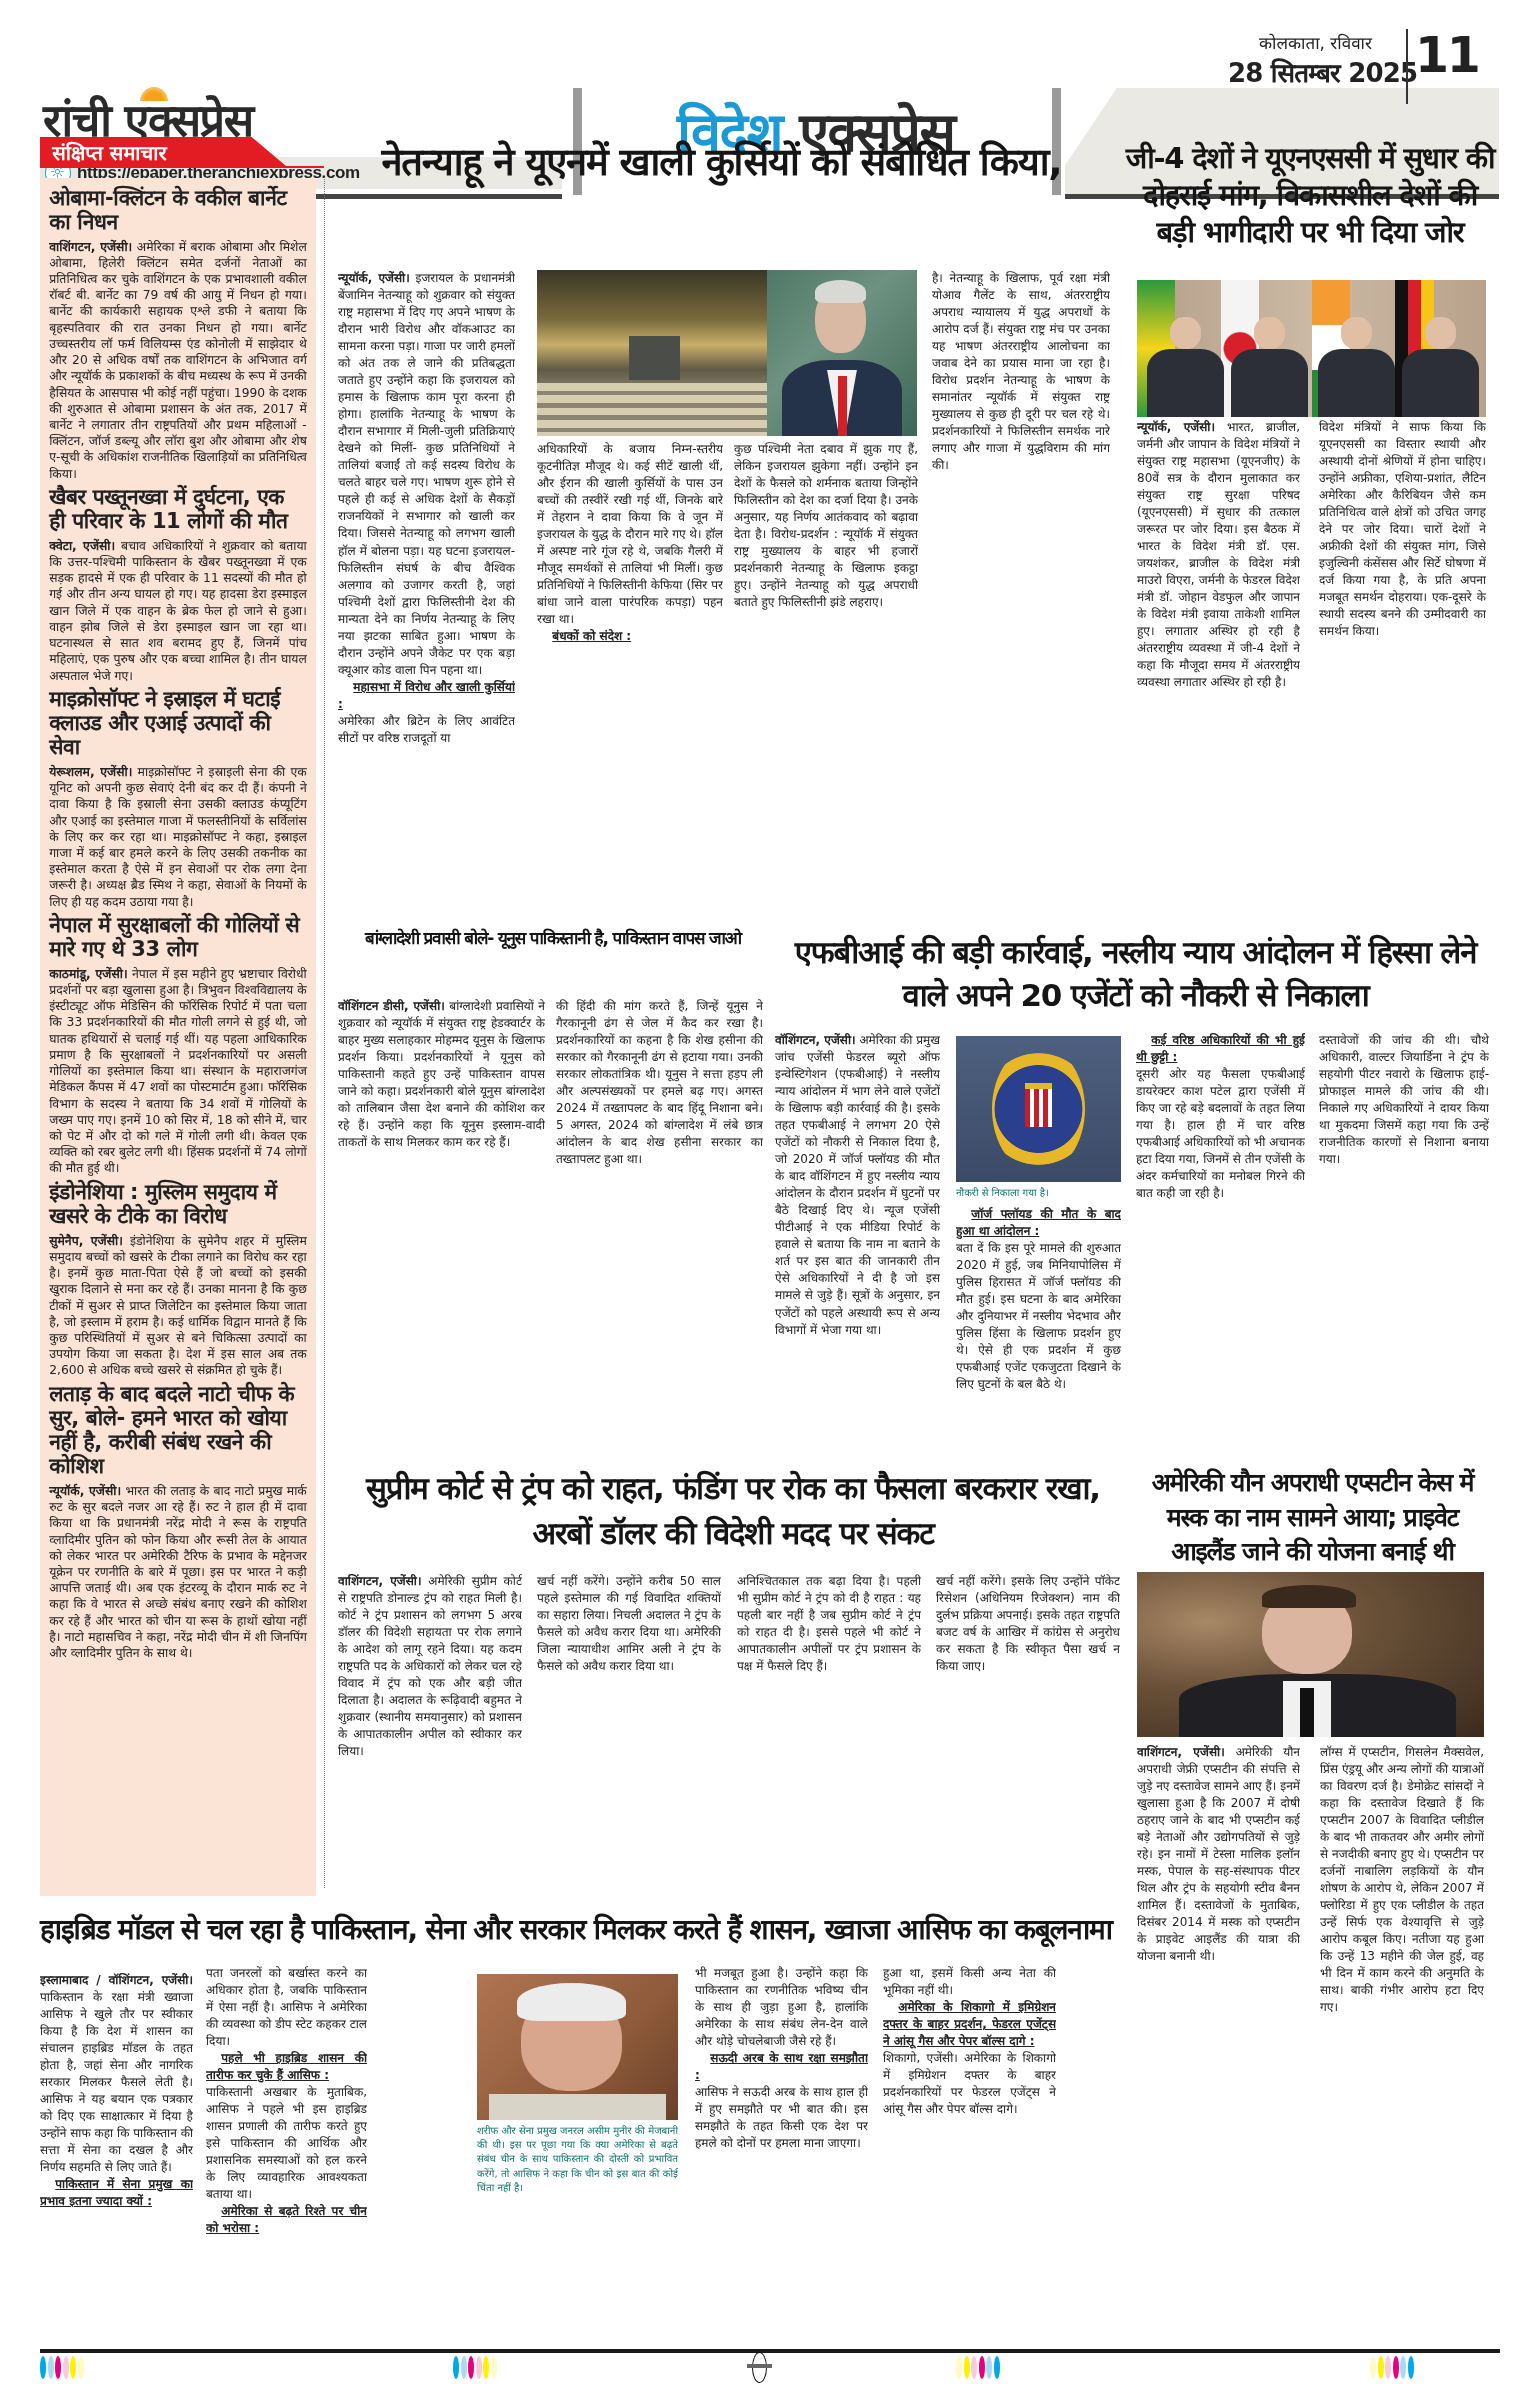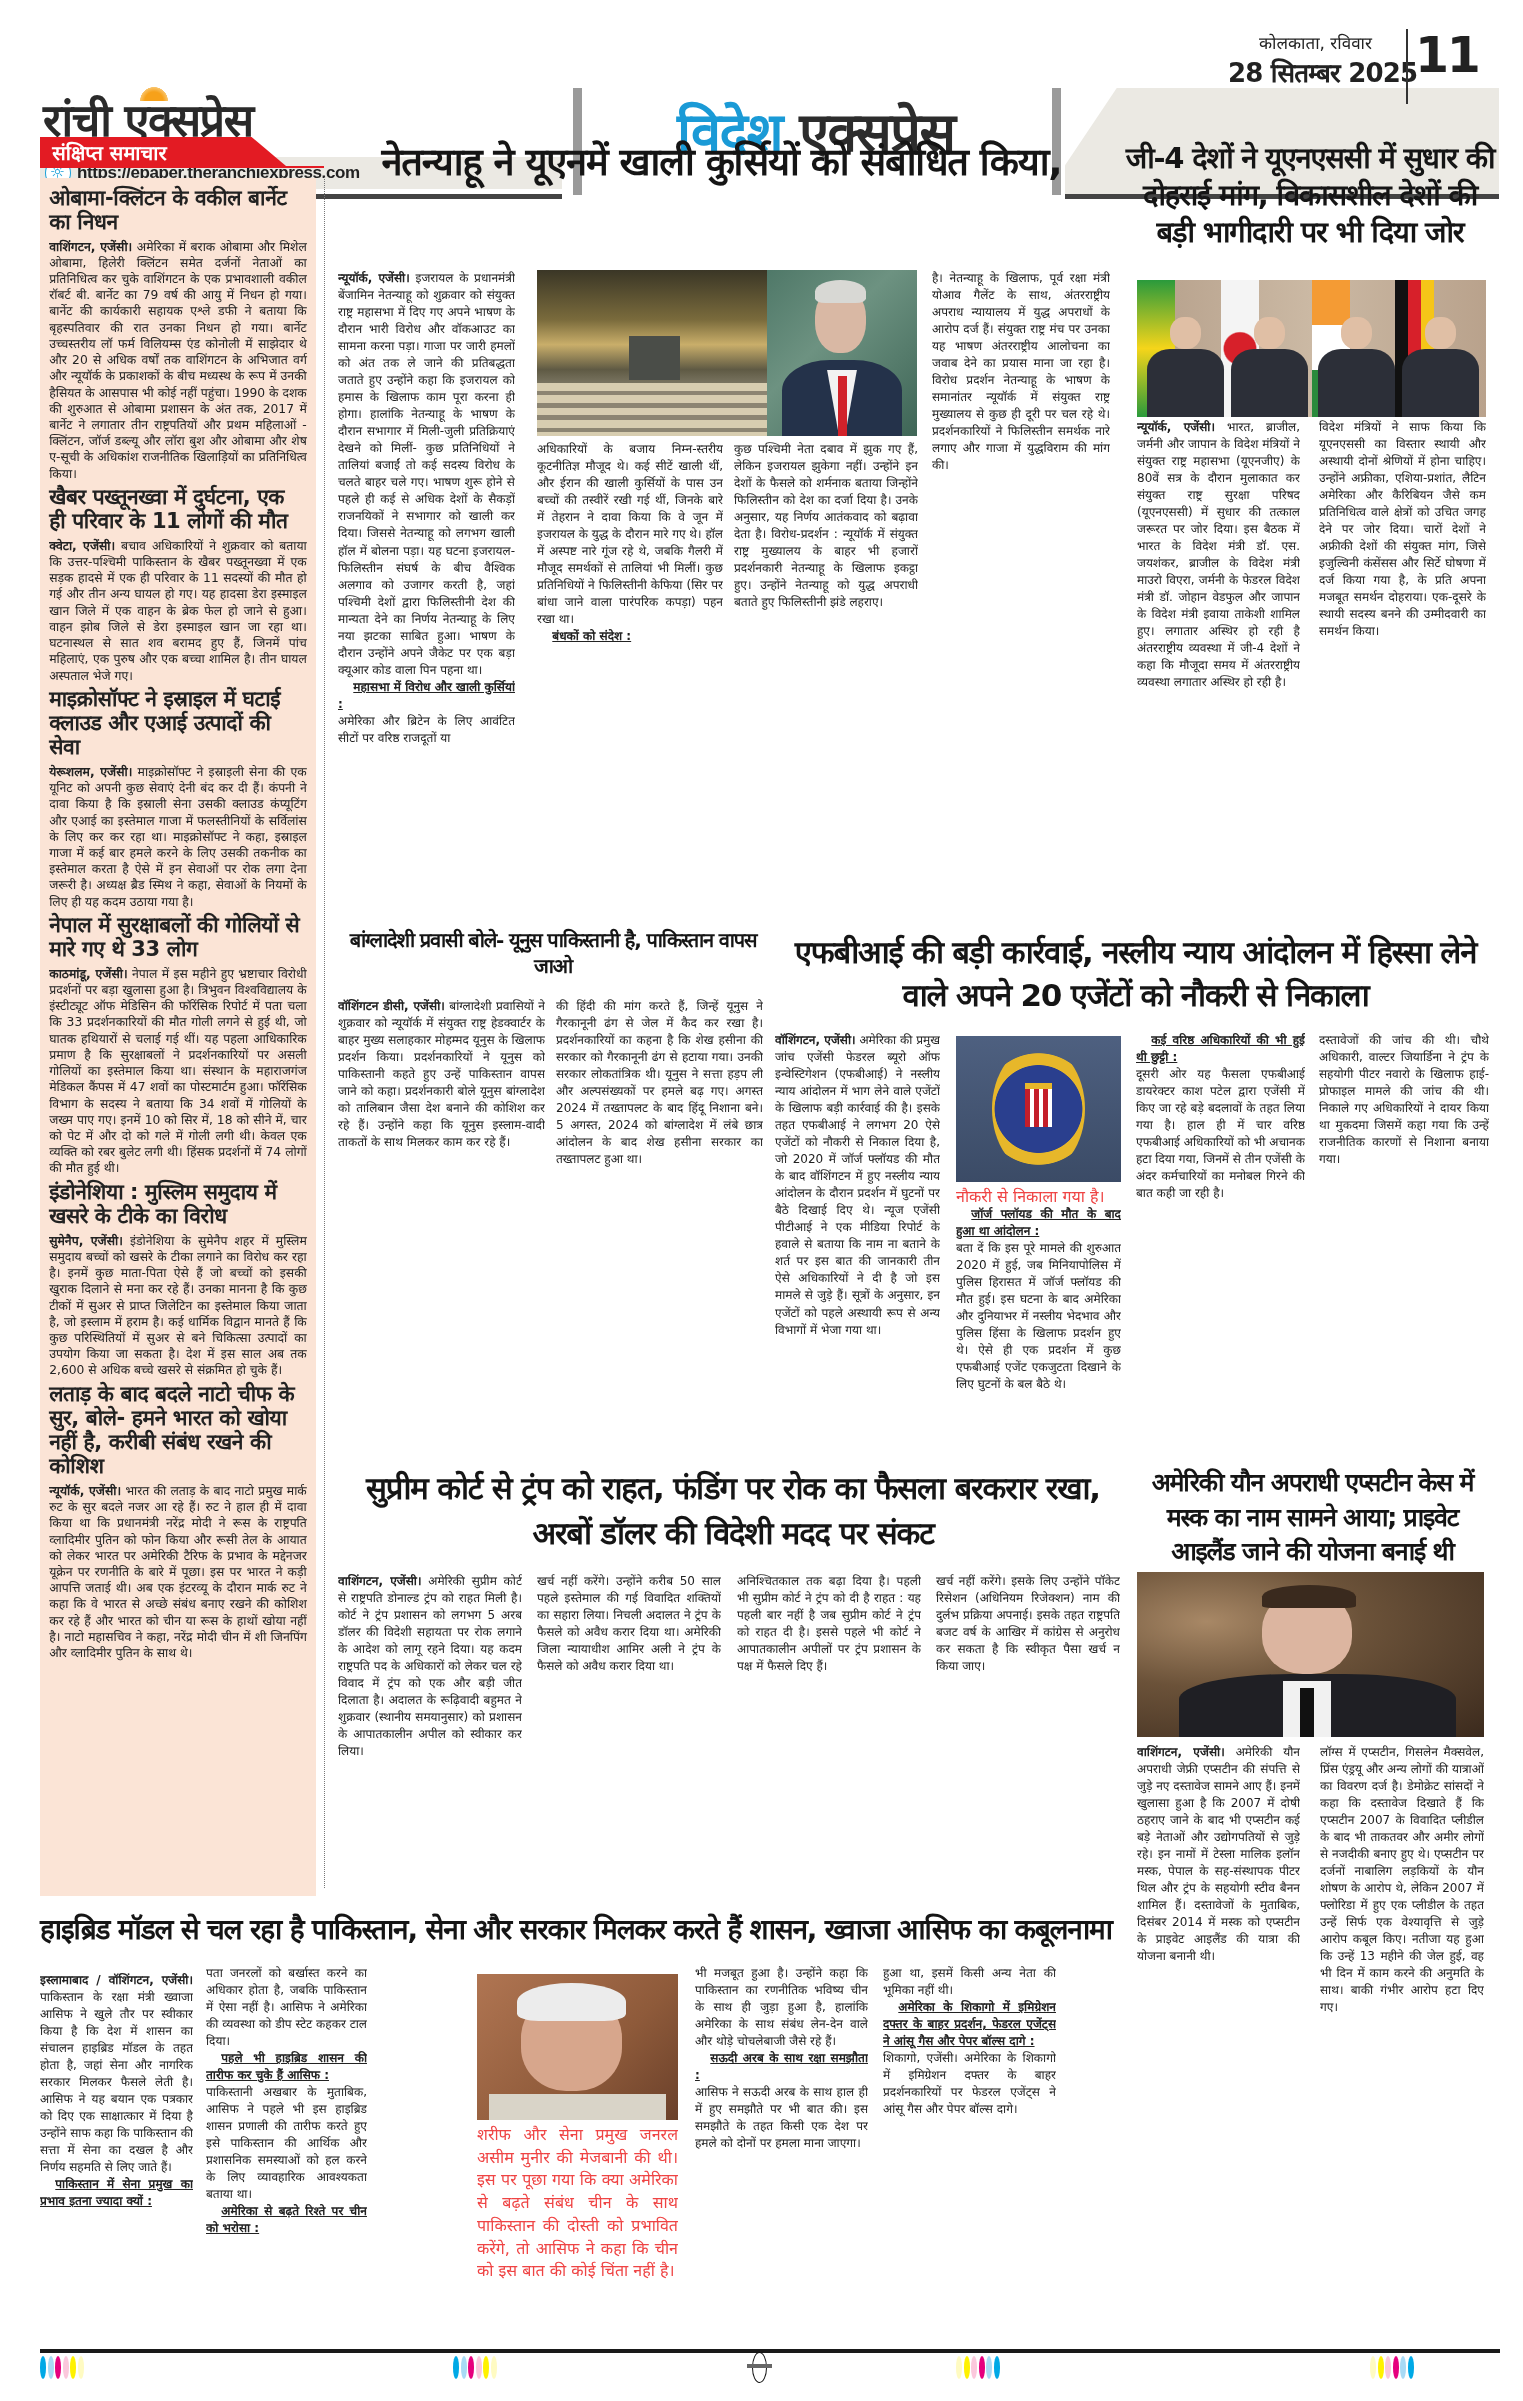--- a/index.html
+++ b/index.html
@@ -39,21 +39,21 @@
   .brief p b { font-weight: 700; }
 
   .vdots { position: absolute; left: 324px; width: 0; border-left: 1.5px dotted #777; }
 
   
   .headline { position: absolute; font-weight: 700; color: #151515; text-align: center; letter-spacing: -1.2px; line-height: 1.2; font-family: "DejaVu Sans", sans-serif; }
   .col { position: absolute; font-size: 12px; line-height: 1.42; text-align: justify; color: #222; overflow: hidden; }
   .col b { font-weight: 700; }
   .col .sub { font-weight: 700; display: block; text-indent: 15.3px; text-decoration: underline; }
   .photo { position: absolute; overflow: hidden; }
-  .caption { position: absolute; font-size: 16px; line-height: 1.42; color: #ef4444; text-align: justify; }
+  .caption { position: absolute; font-size: 10px; line-height: 1.42; color: #0f766e; text-align: justify; }
 
   
   .ph-un-hall { background: linear-gradient(180deg, #3a3626 0%, #7a6b3c 30%, #c9ae6a 45%, #5f5a44 60%, #8f8a78 75%, #c7c2b2 100%); }
   .ph-un-hall .podium { position: absolute; left: 40%; top: 40%; width: 22%; height: 26%; background: #4a4d48; }
   .ph-un-hall .desk { position: absolute; left: 0; right: 0; bottom: 0; height: 32%; background: repeating-linear-gradient(180deg, #d7cdb0 0 7.7px, #8c8572 7.7px 12.3px); }
   .ph-netanyahu { background: linear-gradient(135deg, #4f7868 0%, #6d9281 40%, #3e6556 100%); }
   .ph-netanyahu .head { position: absolute; left: 32%; top: 10%; width: 34%; height: 40%; border-radius: 45%; background: #d9b8a4; }
   .ph-netanyahu .hair { position: absolute; left: 32%; top: 6%; width: 34%; height: 14%; border-radius: 50% 50% 20% 20%; background: #d8d8d4; }
   .ph-netanyahu .suit { position: absolute; left: 10%; right: 10%; bottom: 0; height: 46%; border-radius: 40% 40% 0 0; background: #24324a; }
   .ph-netanyahu .shirt { position: absolute; left: 40%; width: 20%; bottom: 0; height: 40%; background: #f2f2f2; clip-path: polygon(0 0, 100% 0, 60% 100%, 40% 100%); }
@@ -199,21 +199,21 @@
       <div class="face"></div>
     </div>
 </div>
 <div class="col" style="left:1137px;top:419px;width:163px;height:491px;">
   <b>न्यूयॉर्क, एजेंसी।</b> <span>भारत, ब्राजील, जर्मनी और जापान के विदेश मंत्रियों ने संयुक्त राष्ट्र महासभा (यूएनजीए) के 80वें सत्र के दौरान मुलाकात कर संयुक्त राष्ट्र सुरक्षा परिषद (यूएनएससी) में सुधार की तत्काल जरूरत पर जोर दिया। इस बैठक में भारत के विदेश मंत्री डॉ. एस. जयशंकर, ब्राजील के विदेश मंत्री माउरो विएरा, जर्मनी के फेडरल विदेश मंत्री डॉ. जोहान वेडफुल और जापान के विदेश मंत्री इवाया ताकेशी शामिल हुए। लगातार अस्थिर हो रही है अंतरराष्ट्रीय व्यवस्था में जी-4 देशों ने कहा कि मौजूदा समय में अंतरराष्ट्रीय व्यवस्था लगातार अस्थिर हो रही है।</span>
 </div>
 <div class="col" style="left:1319px;top:419px;width:167px;height:491px;">
   <span>विदेश मंत्रियों ने साफ किया कि यूएनएससी का विस्तार स्थायी और अस्थायी दोनों श्रेणियों में होना चाहिए। उन्होंने अफ्रीका, एशिया-प्रशांत, लैटिन अमेरिका और कैरिबियन जैसे कम प्रतिनिधित्व वाले क्षेत्रों को उचित जगह देने पर जोर दिया। चारों देशों ने अफ्रीकी देशों की संयुक्त मांग, जिसे इजुल्विनी कंसेंसस और सिर्टे घोषणा में दर्ज किया गया है, के प्रति अपना मजबूत समर्थन दोहराया। एक-दूसरे के स्थायी सदस्य बनने की उम्मीदवारी का समर्थन किया।</span>
 </div>
 
-<div class="headline" style="left:338px;top:927px;width:430px;font-size:20px;line-height:1.3;">बांग्लादेशी प्रवासी बोले- यूनुस पाकिस्तानी है, पाकिस्तान वापस जाओ</div>
+<div class="headline" style="left:338px;top:927px;width:430px;font-size:17px;line-height:1.3;">बांग्लादेशी प्रवासी बोले- यूनुस पाकिस्तानी है, पाकिस्तान वापस जाओ</div>
 <div class="col" style="left:338px;top:998px;width:207px;height:439px;">
   <b>वॉशिंगटन डीसी, एजेंसी।</b> <span>बांग्लादेशी प्रवासियों ने शुक्रवार को न्यूयॉर्क में संयुक्त राष्ट्र हेडक्वार्टर के बाहर मुख्य सलाहकार मोहम्मद यूनुस के खिलाफ प्रदर्शन किया। प्रदर्शनकारियों ने यूनुस को पाकिस्तानी कहते हुए उन्हें पाकिस्तान वापस जाने को कहा। प्रदर्शनकारी बोले यूनुस बांग्लादेश को तालिबान जैसा देश बनाने की कोशिश कर रहे हैं। उन्होंने कहा कि यूनुस इस्लाम-वादी ताकतों के साथ मिलकर काम कर रहे हैं।</span>
 </div>
 <div class="col" style="left:556px;top:998px;width:207px;height:439px;">
   <span>की हिंदी की मांग करते हैं, जिन्हें यूनुस ने गैरकानूनी ढंग से जेल में कैद कर रखा है। प्रदर्शनकारियों का कहना है कि शेख हसीना की सरकार को गैरकानूनी ढंग से हटाया गया। उनकी सरकार लोकतांत्रिक थी। यूनुस ने सत्ता हड़प ली और अल्पसंख्यकों पर हमले बढ़ गए। अगस्त 2024 में तख्तापलट के बाद हिंदू निशाना बने। 5 अगस्त, 2024 को बांग्लादेश में लंबे छात्र आंदोलन के बाद शेख हसीना सरकार का तख्तापलट हुआ था।</span>
 </div>
 
 <div class="headline" style="left:775px;top:931px;width:721px;font-size:31px;line-height:1.4;">एफबीआई की बड़ी कार्रवाई, नस्लीय न्याय आंदोलन में हिस्सा लेने वाले अपने 20 एजेंटों को नौकरी से निकाला</div>
 <div class="col" style="left:775px;top:1032px;width:165px;height:404px;">
   <b>वॉशिंगटन, एजेंसी।</b> <span>अमेरिका की प्रमुख जांच एजेंसी फेडरल ब्यूरो ऑफ इन्वेस्टिगेशन (एफबीआई) ने नस्लीय न्याय आंदोलन में भाग लेने वाले एजेंटों के खिलाफ बड़ी कार्रवाई की है। इसके तहत एफबीआई ने लगभग 20 ऐसे एजेंटों को नौकरी से निकाल दिया है, जो 2020 में जॉर्ज फ्लॉयड की मौत के बाद वॉशिंगटन में हुए नस्लीय न्याय आंदोलन के दौरान प्रदर्शन में घुटनों पर बैठे दिखाई दिए थे। न्यूज एजेंसी पीटीआई ने एक मीडिया रिपोर्ट के हवाले से बताया कि नाम ना बताने के शर्त पर इस बात की जानकारी तीन ऐसे अधिकारियों ने दी है जो इस मामले से जुड़े हैं। सूत्रों के अनुसार, इन एजेंटों को पहले अस्थायी रूप से अन्य विभागों में भेजा गया था।</span>

